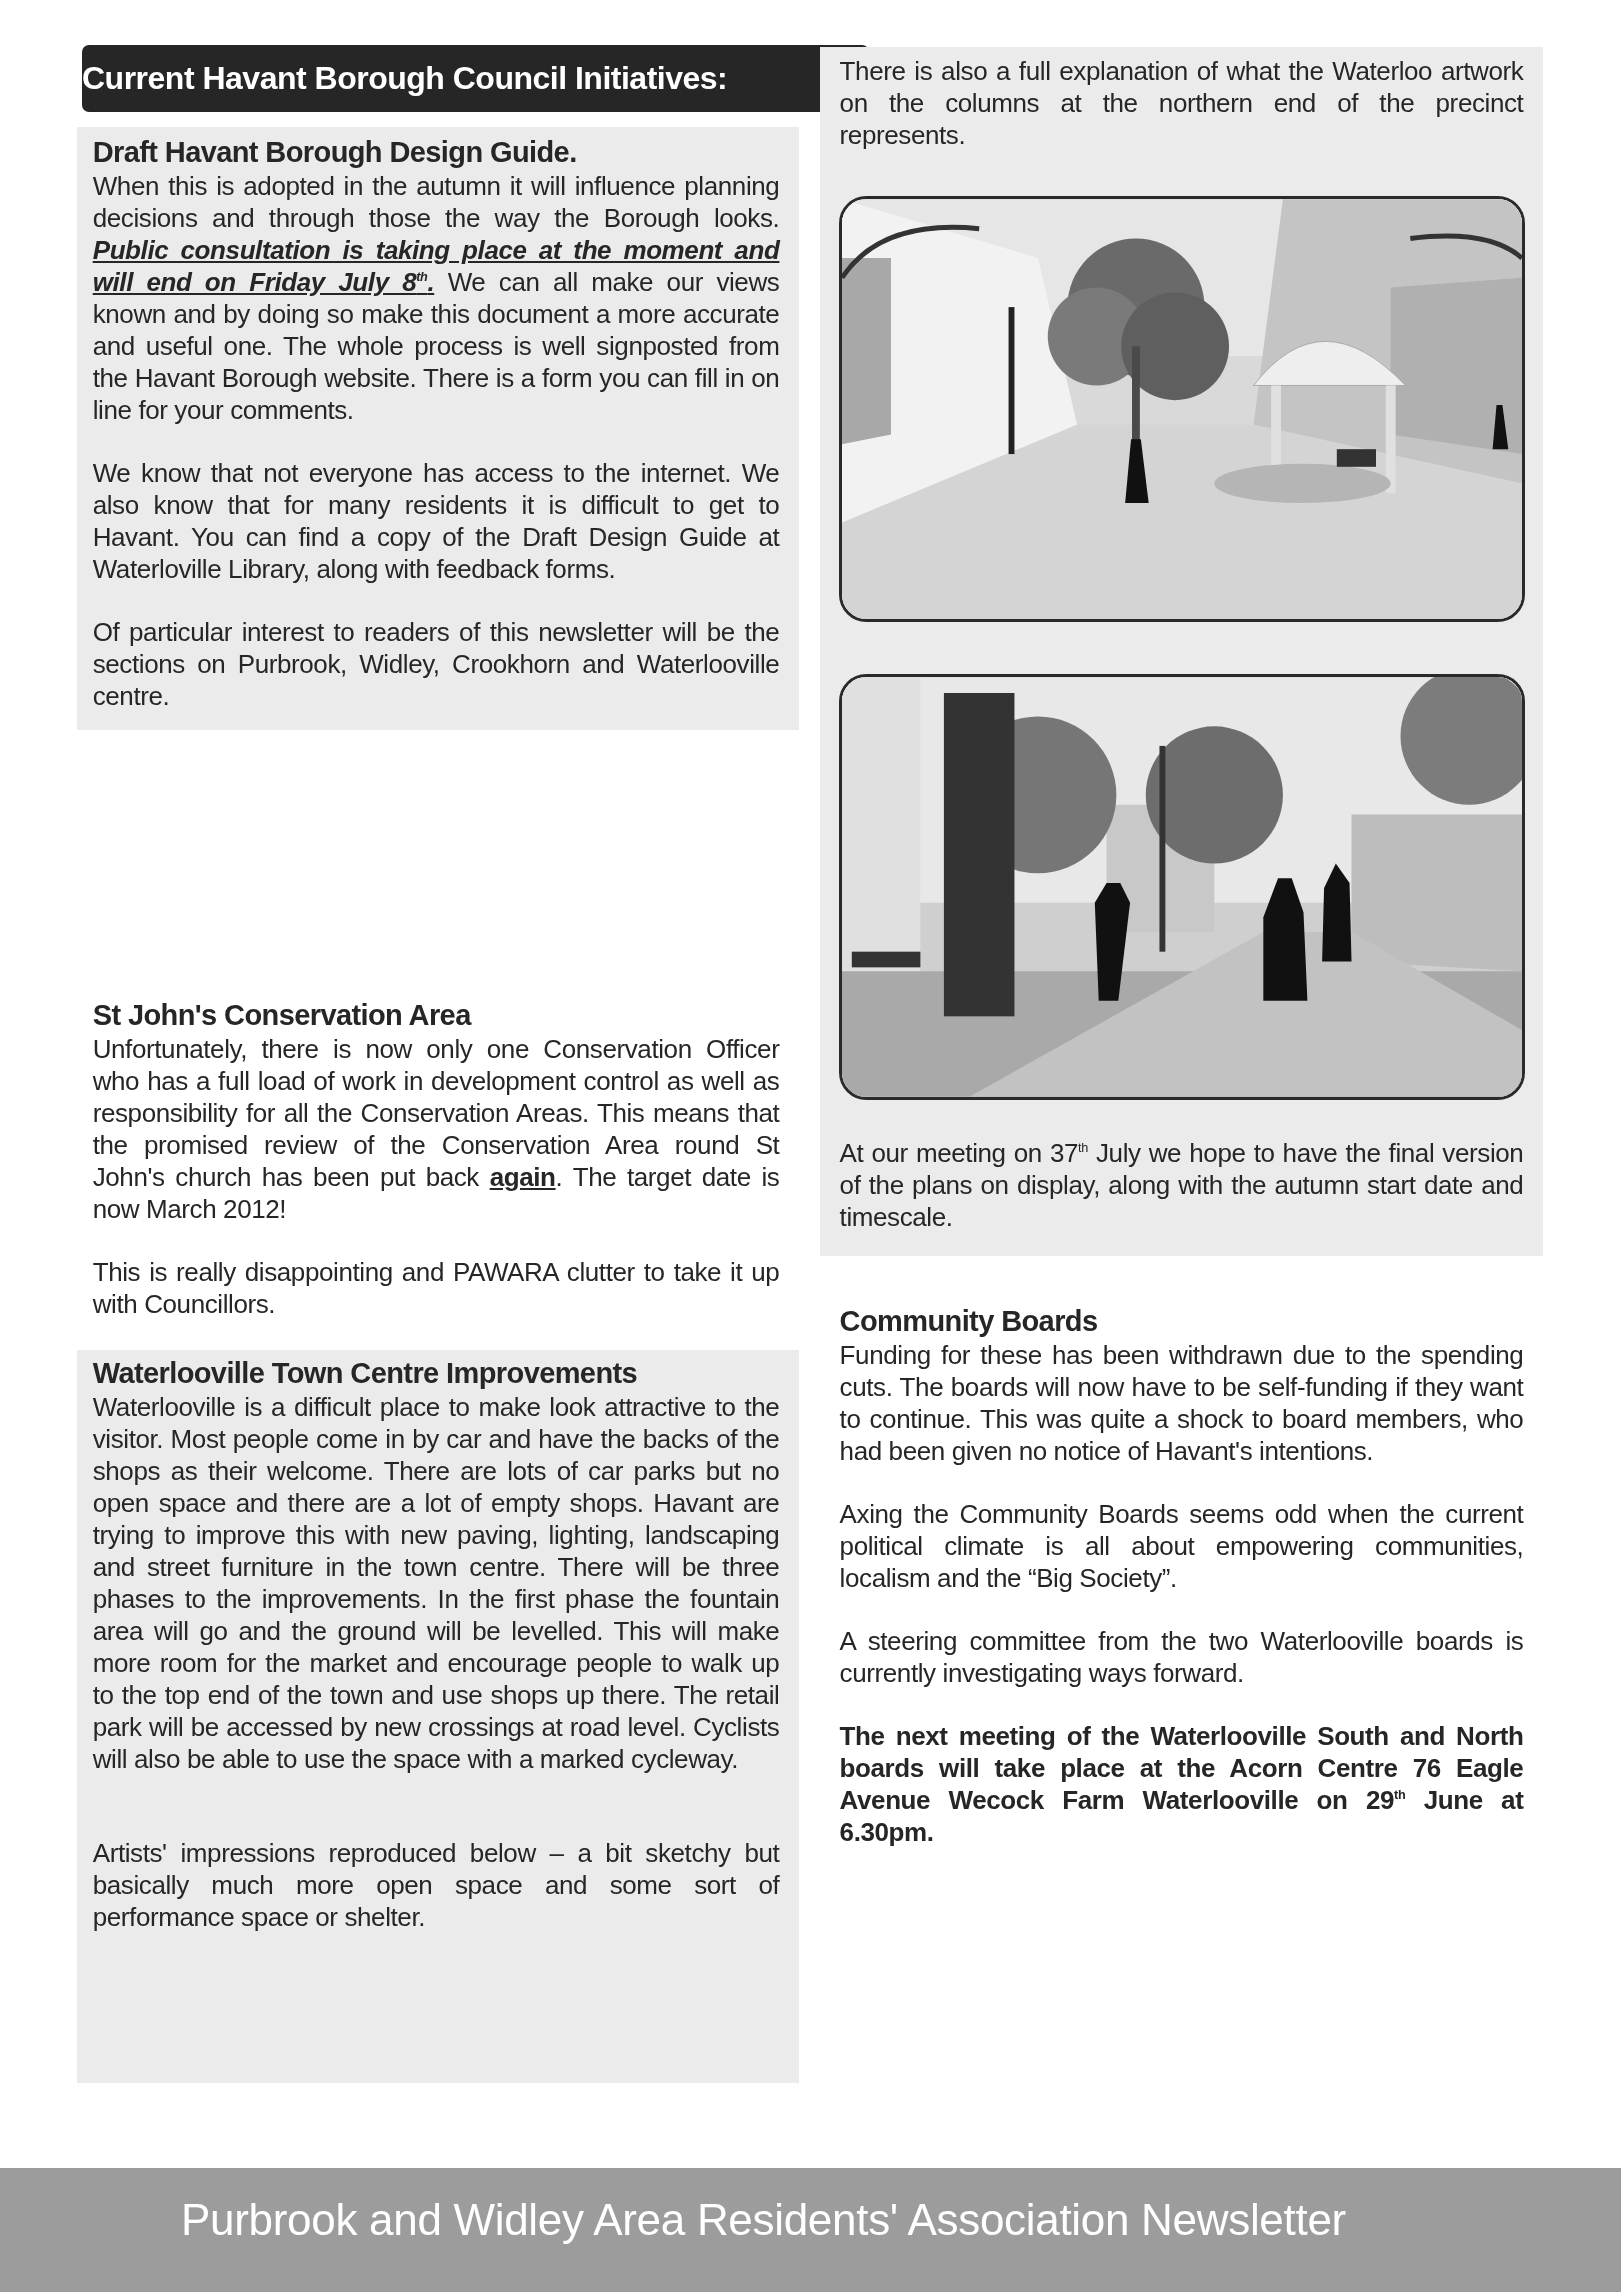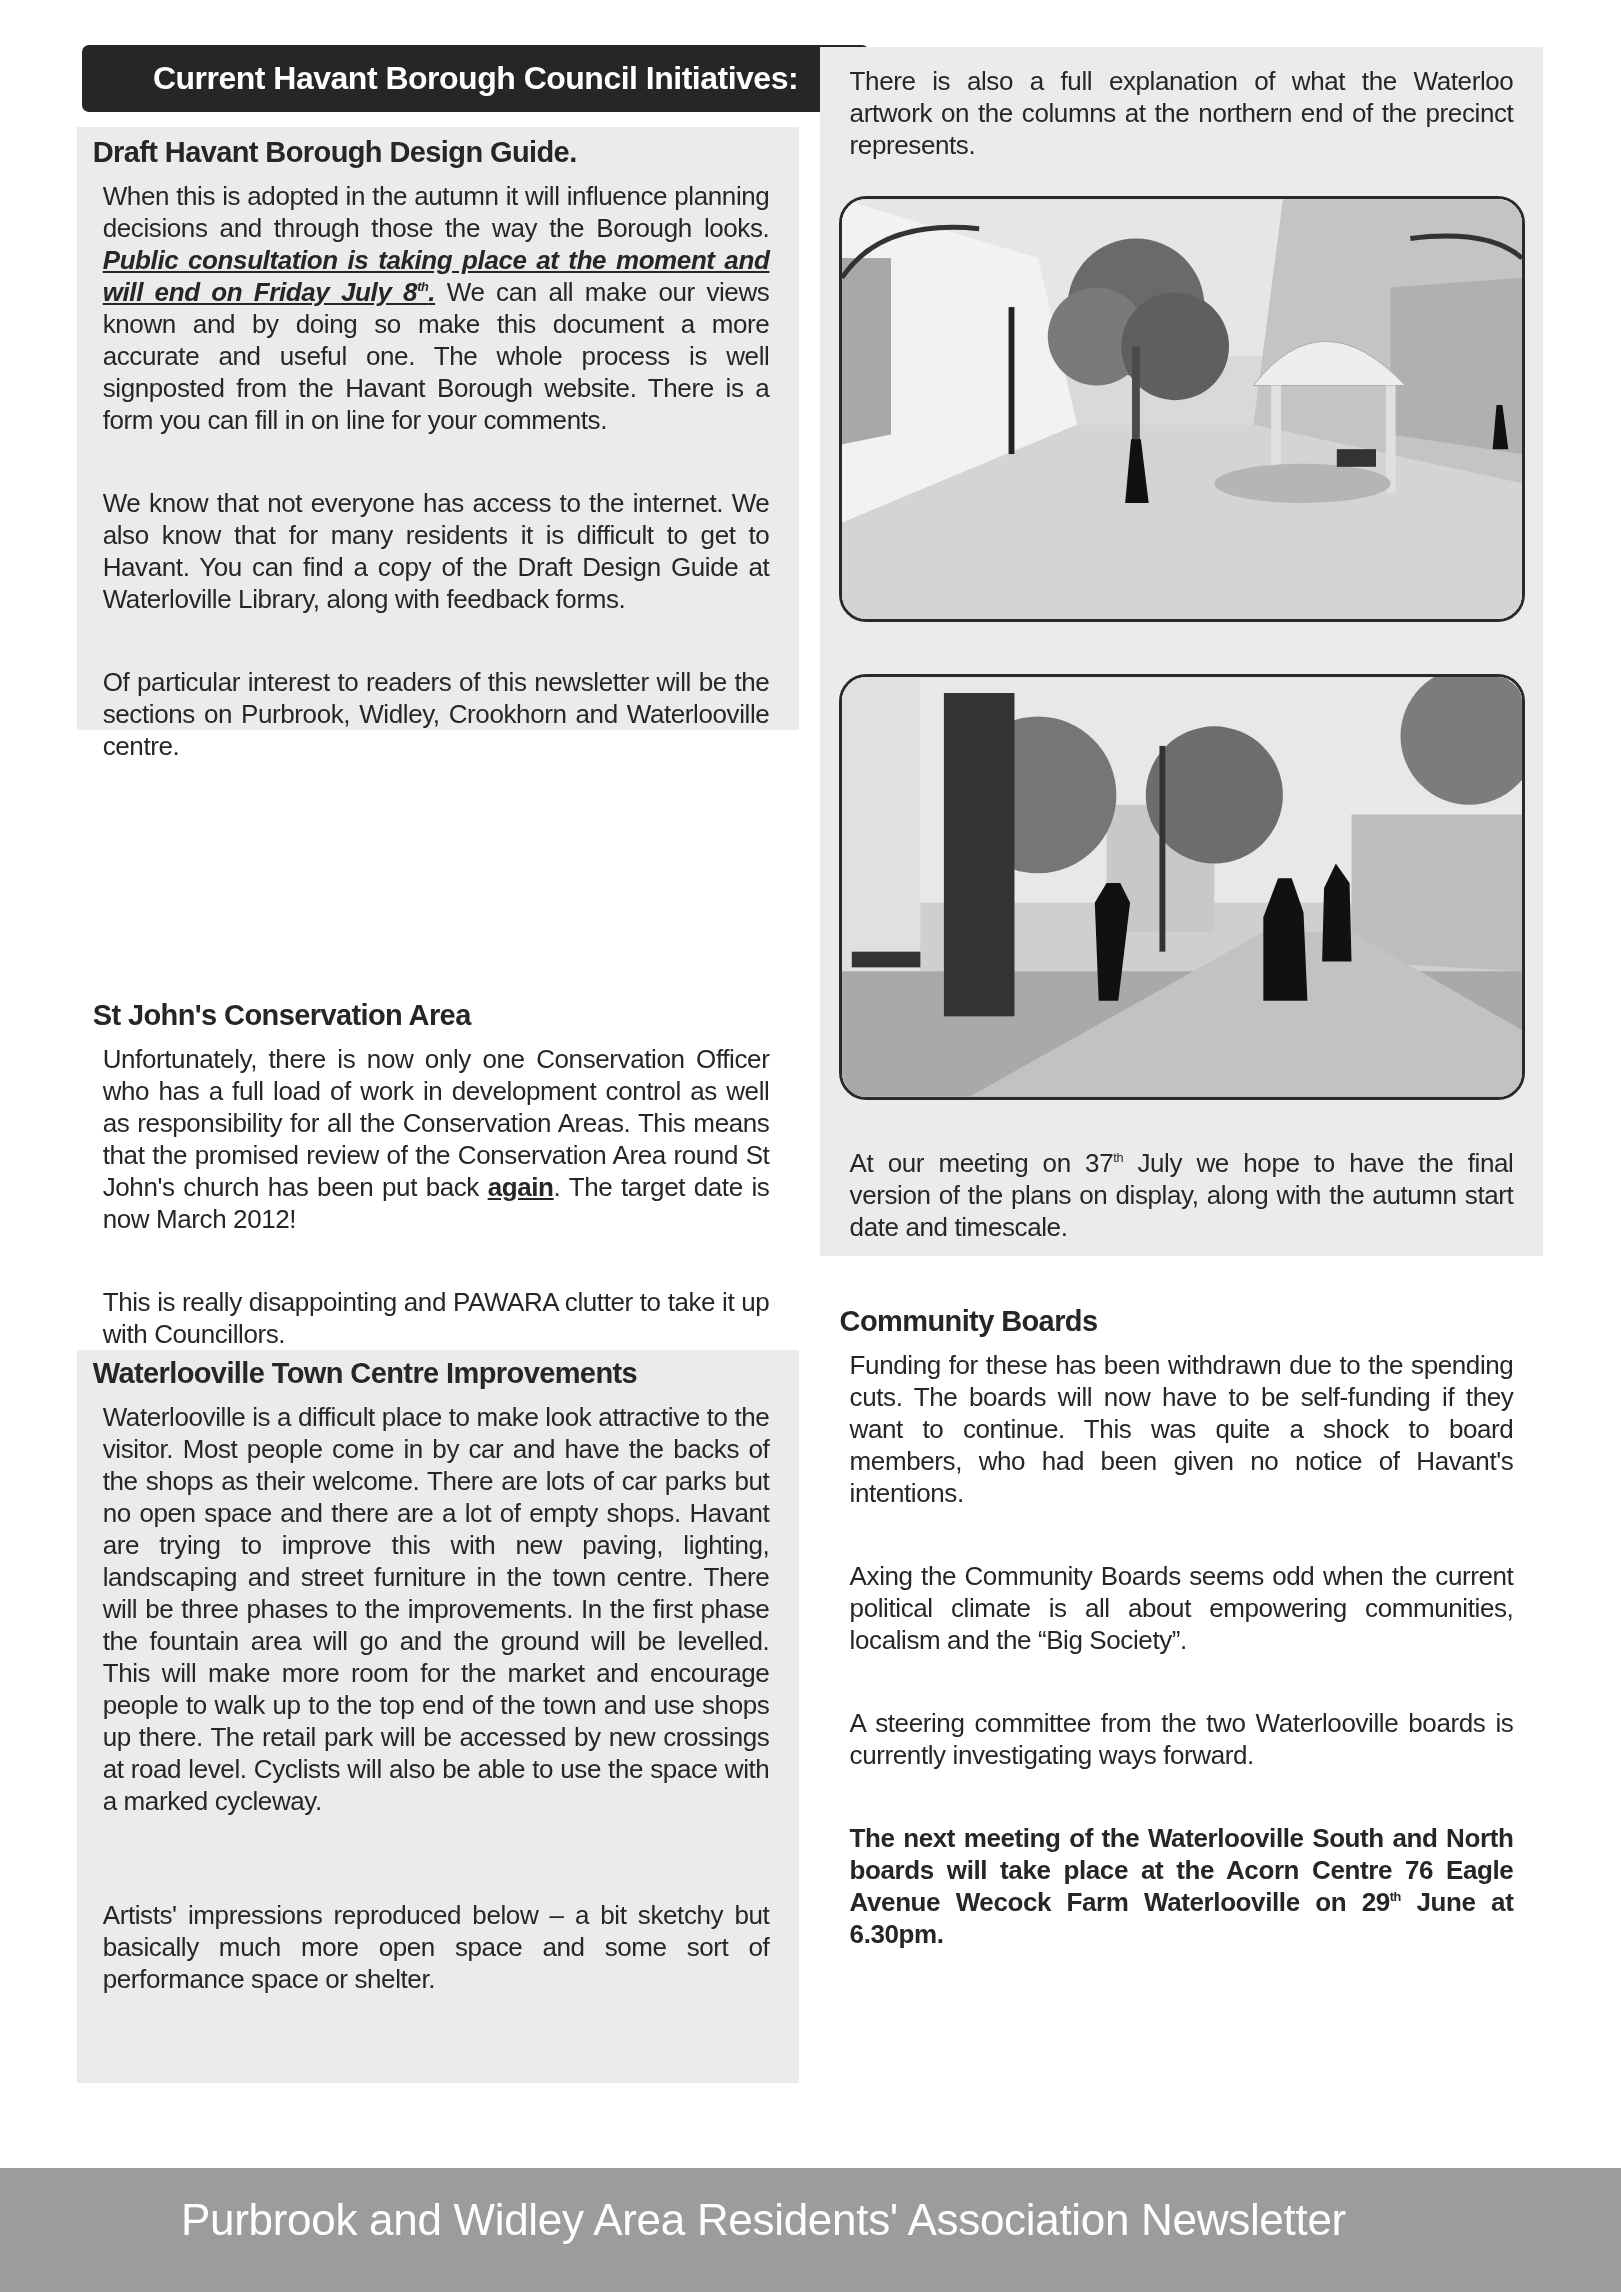--- a/index.html
+++ b/index.html
@@ -2,28 +2,28 @@
 <html><head>
 <meta charset="utf-8">
 <style>
   html, body { margin:0; padding:0; }
   body {
     width:1621px; height:2293px; position:relative; overflow:hidden;
     background:#ffffff; color:#262626;
     font-family:"Liberation Sans", sans-serif;
   }
   .col { position:absolute; }
-  .p { font-size:26px; line-height:32px; text-align:justify; margin:10px; letter-spacing:-0.4px; }
+  .p { font-size:26px; line-height:32px; text-align:justify; margin:0; letter-spacing:-0.4px; }
   .h { font-size:29px; line-height:35px; font-weight:bold; margin:0; letter-spacing:-0.6px; }
   .gap { height:31px; }
   .box { background:#ebebeb; }
   .banner {
     position:absolute; left:82px; top:45px; width:787px; height:67px;
     background:#262626; border-radius:7px; color:#fff;
-    font-size:32px; font-weight:bold; line-height:67px; text-align:center; letter-spacing:-0.5px;
+    font-size:32px; font-weight:bold; line-height:67px; letter-spacing:-0.5px;
   }
   sup { font-size:12.7px; line-height:0; }
   .ul { text-decoration:underline; }
   .img {
     position:absolute; border:3.9px solid #2a2a2a; border-radius:27.4px; overflow:hidden;
     background:#d6d6d6;
   }
   .footer {
     position:absolute; left:0; top:2168px; width:1621px; height:124px; background:#9c9c9c;
   }

